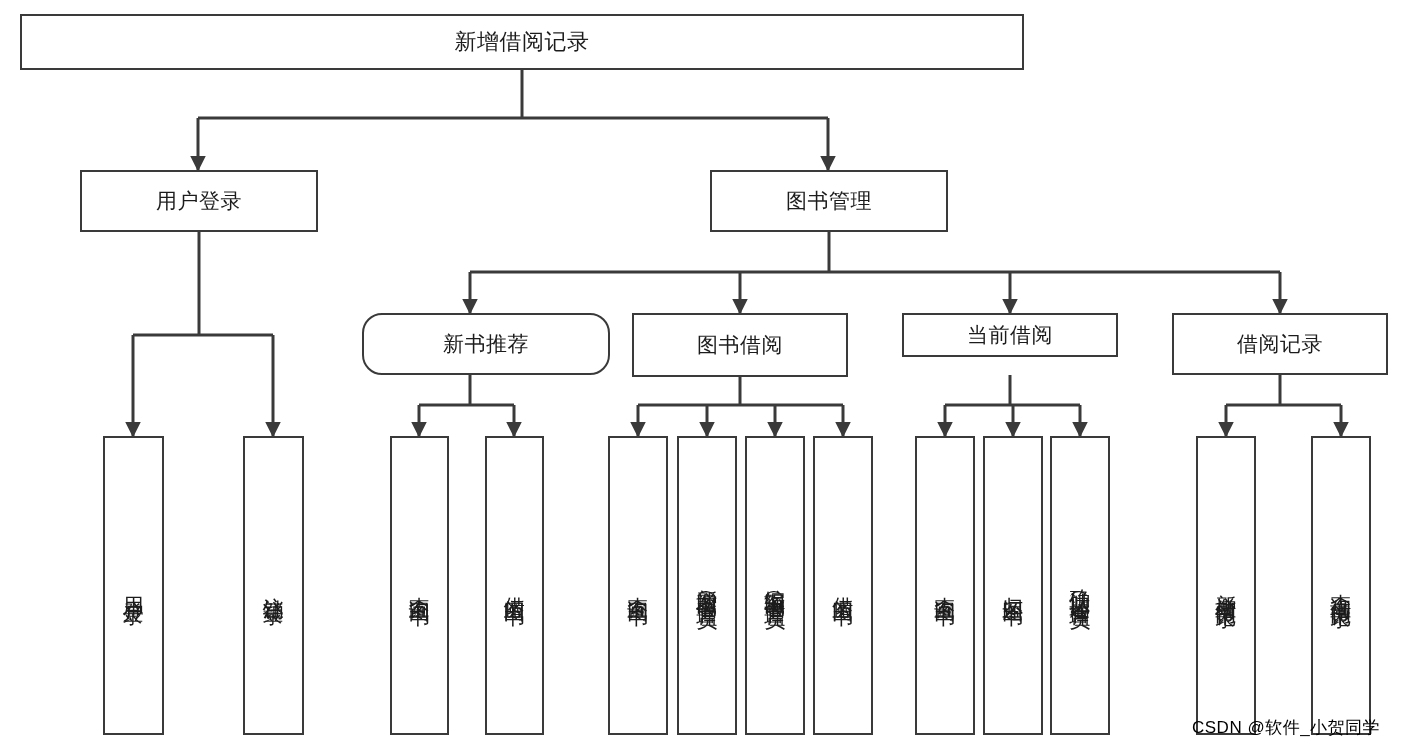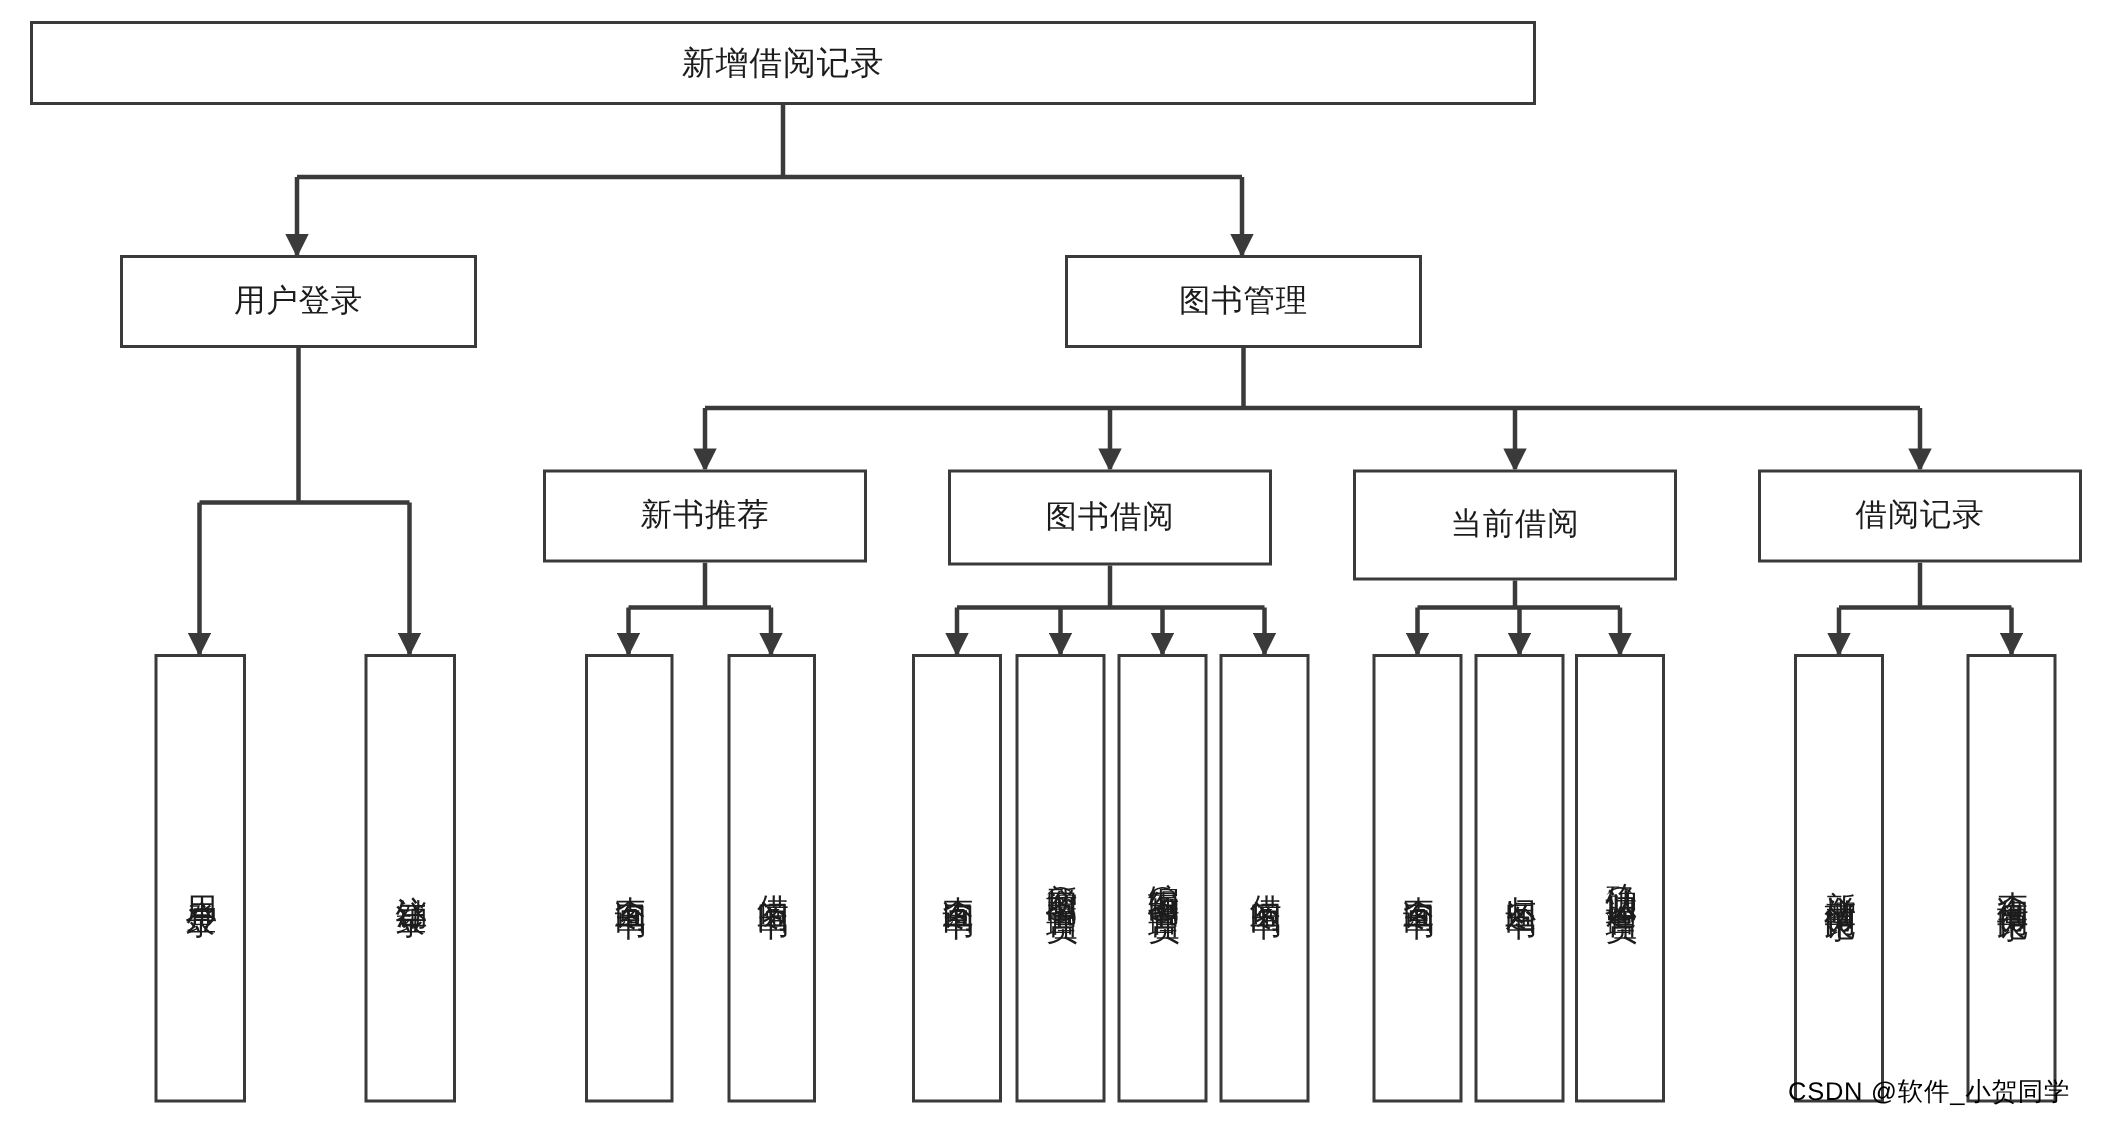--- a/index.html
+++ b/index.html
@@ -120,27 +120,27 @@
 
   <div id="level2-container">
       <div class="node" style="left: 80px; top: 170px; width: 238px; height: 62px;">
         <span class="label">用户登录</span>
       </div>
       <div class="node" style="left: 710px; top: 170px; width: 238px; height: 62px; align-items: center;">
         <span class="label">图书管理</span>
       </div>
     </div>
   <div id="level3-container">
-      <div class="node" style="left: 362px; top: 313px; width: 216px; height: 62px;">
+      <div class="node" style="left: 362px; top: 313px; width: 248px; height: 62px; border-radius: 20px;">
         <span class="label">新书推荐</span>
       </div>
       <div class="node" style="left: 632px; top: 313px; width: 216px; height: 64px;">
         <span class="label">图书借阅</span>
       </div>
-      <div class="node" style="left: 902px; top: 313px; width: 216px; height: 74px;">
+      <div class="node" style="left: 902px; top: 313px; width: 216px; height: 44px;">
         <span class="label">当前借阅</span>
       </div>
       <div class="node" style="left: 1172px; top: 313px; width: 216px; height: 62px;">
         <span class="label">借阅记录</span>
       </div>
     </div>
   <div id="leaves-container">
       <div class="leaf" style="left: 103px; top: 436px; width: 61px; height: 299px;">
         <span class="vlabel">用户登录</span>
       </div>

